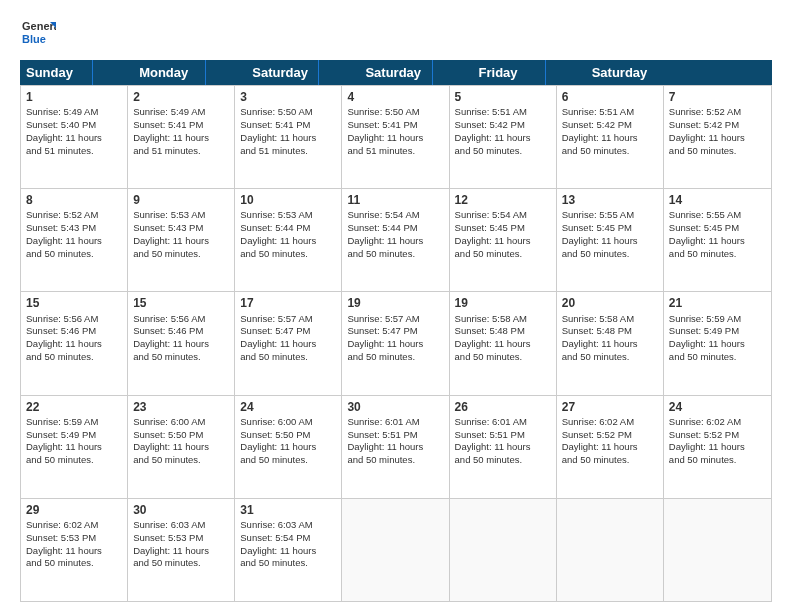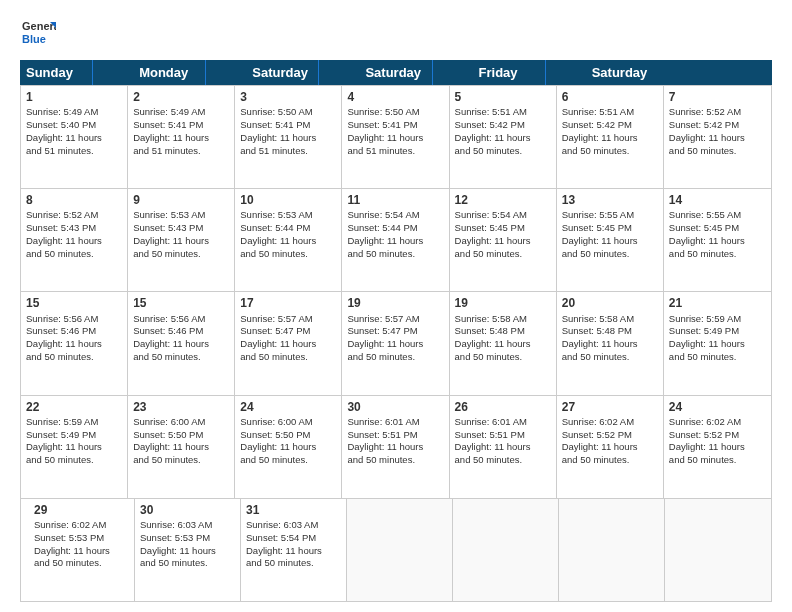--- a/index.html
+++ b/index.html
@@ -60,21 +60,21 @@
       text-align: left;
       border-right: 1px solid #1a77d2;
     }
     .cal-header-cell:last-child { border-right: none; }
     .cal-row {
       display: grid;
       grid-template-columns: repeat(7, 1fr);
       flex: 1;
       border-bottom: 1px solid #ccc;
     }
-    .cal-row:last-child { border-bottom: none; margin-left: 8px; }
+    .cal-row:last-child { border-bottom: none; }
     .cal-cell {
       border-right: 1px solid #ccc;
       padding: 3px 5px;
       font-size: 9.5px;
       color: #333;
       line-height: 1.35;
       vertical-align: top;
       min-height: 0;
     }
     .cal-cell:last-child { border-right: none; }

